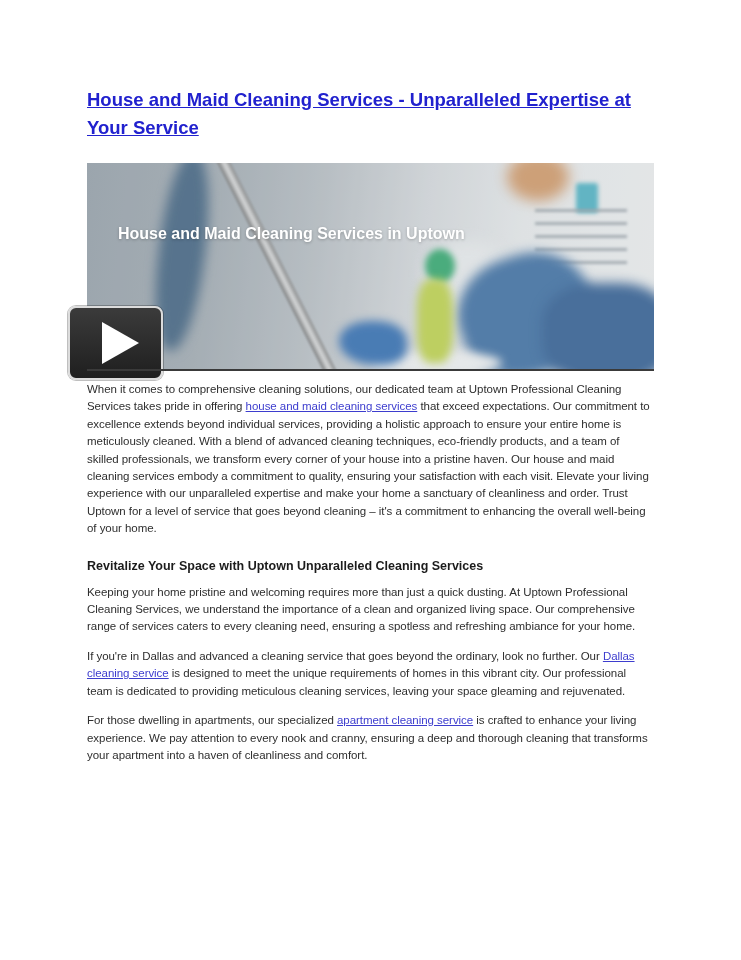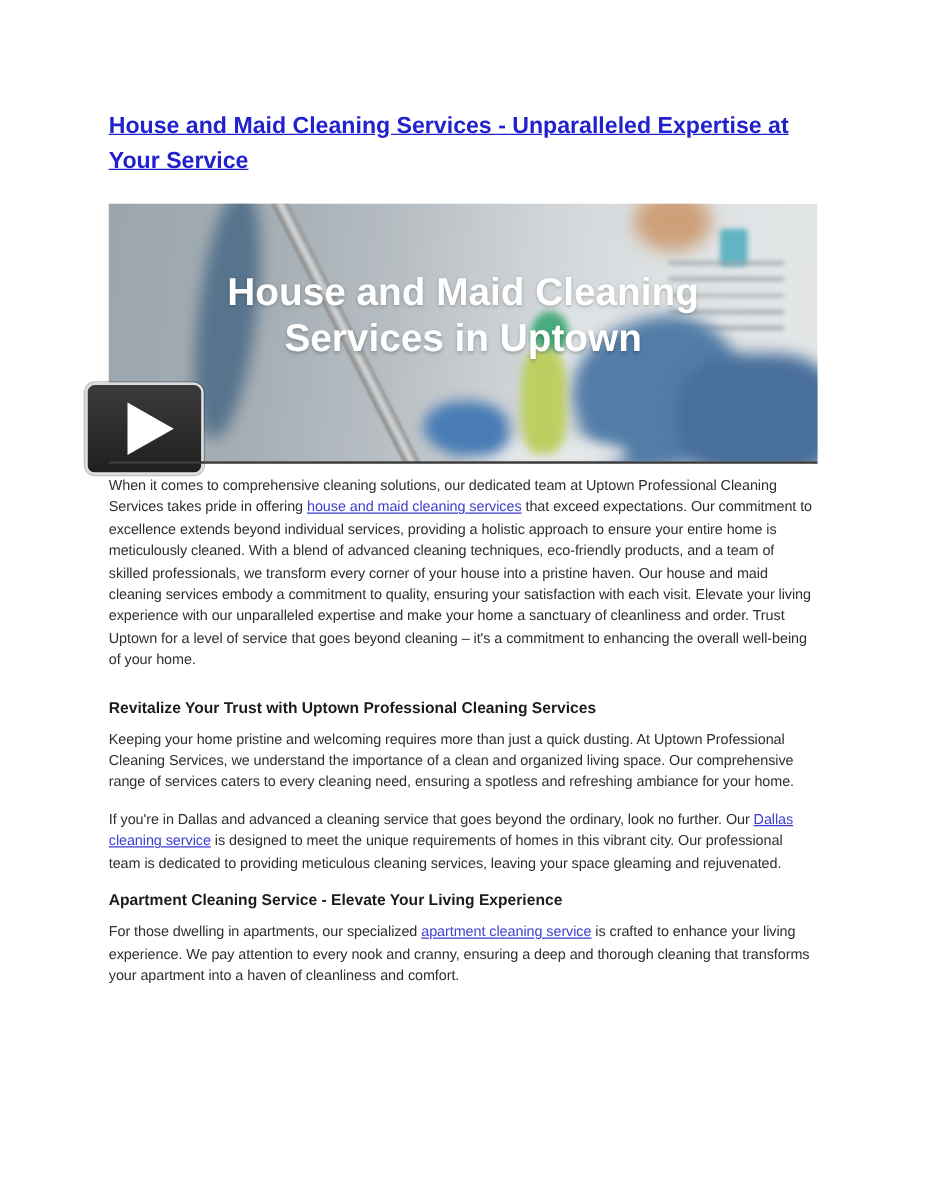--- a/index.html
+++ b/index.html
@@ -39,22 +39,22 @@
   .b-shelf{left:448px;top:46px;width:92px;height:56px;background:repeating-linear-gradient(180deg,#97a0a7 0 3px,rgba(151,160,167,0) 3px 13px);filter:blur(1.5px);opacity:.85;}
   .b-shirt{left:338px;top:78px;width:85px;height:65px;background:#eef0f1;border-radius:50%;filter:blur(8px);}
   .b-jeans1{left:372px;top:92px;width:135px;height:120px;background:#3a6da3;border-radius:45%;transform:rotate(-18deg);filter:blur(6px);z-index:2;}
   .b-jeans2{left:455px;top:120px;width:130px;height:100px;background:#2d5b92;border-radius:40%;filter:blur(6px);z-index:2;}
   .b-hook{left:338px;top:86px;width:30px;height:34px;background:#2fa96c;border-radius:50%;filter:blur(3px);z-index:3;}
   .b-bottle{left:330px;top:116px;width:36px;height:84px;background:#c2d648;border-radius:35%;filter:blur(4px);z-index:3;}
   .b-haze{left:0;top:0;right:0;bottom:0;background:rgba(173,181,188,.22);z-index:3;}
 
   .hero-title{
     position:absolute;left:0;right:0;top:52px;z-index:4;
-    text-align:center;color:#ffffff;font-weight:bold;
-    font-size:31px;line-height:37px;
+    color:#ffffff;font-weight:bold;
+    font-size:16px;line-height:37px;
     max-width:505px;margin:0 auto;
     text-shadow:0 1px 3px rgba(0,0,0,.25);
   }
   .hero-line{position:absolute;left:0;top:206px;width:567px;height:2px;background:var(--hero-line);z-index:6;}
 
   .play-btn{
     position:absolute;left:-19px;top:143px;width:95px;height:74px;z-index:5;
     background:linear-gradient(180deg,#3b3b3b,#1f1f1f);
     border:2px solid #dcdcdc;border-radius:8px;
     display:flex;align-items:center;justify-content:center;cursor:pointer;
@@ -106,24 +106,23 @@
       <div class="hero-title">House and Maid Cleaning Services in Uptown</div>
     </div>
     <div class="hero-line"></div>
     <div class="play-btn">
       <div class="play-tri"></div>
     </div>
   </div>
 
   <p class="body-p intro"><span>When it comes to comprehensive cleaning solutions, our dedicated team at Uptown Professional Cleaning Services takes pride in offering </span><a class="link">house and maid cleaning services</a><span> that exceed expectations. Our commitment to excellence extends beyond individual services, providing a holistic approach to ensure your entire home is meticulously cleaned. With a blend of advanced cleaning techniques, eco-friendly products, and a team of skilled professionals, we transform every corner of your house into a pristine haven. Our house and maid cleaning services embody a commitment to quality, ensuring your satisfaction with each visit. Elevate your living experience with our unparalleled expertise and make your home a sanctuary of cleanliness and order. Trust Uptown for a level of service that goes beyond cleaning – it's a commitment to enhancing the overall well-being of your home.</span></p>
 
-  <h2 class="subhead">Revitalize Your Trust with Uptown Professional Cleaning Services</h2>
+  <h2 class="subhead">Revitalize Your Space with Uptown Unparalleled Cleaning Services</h2>
 
   <p class="body-p"><span>Keeping your home pristine and welcoming requires more than just a quick dusting. At Uptown Professional Cleaning Services, we understand the importance of a clean and organized living space. Our comprehensive range of services caters to every cleaning need, ensuring a spotless and refreshing ambiance for your home.</span></p>
 
 
   <p class="body-p"><span>If you're in Dallas and advanced a cleaning service that goes beyond the ordinary, look no further. Our </span><a class="link">Dallas cleaning service</a><span> is designed to meet the unique requirements of homes in this vibrant city. Our professional team is dedicated to providing meticulous cleaning services, leaving your space gleaming and rejuvenated.</span></p>
 
-  <h2 class="subhead">Apartment Cleaning Service - Elevate Your Living Experience</h2>
 
   <p class="body-p"><span>For those dwelling in apartments, our specialized </span><a class="link">apartment cleaning service</a><span> is crafted to enhance your living experience. We pay attention to every nook and cranny, ensuring a deep and thorough cleaning that transforms your apartment into a haven of cleanliness and comfort.</span></p>
 
 </div>
 
 </body></html>

